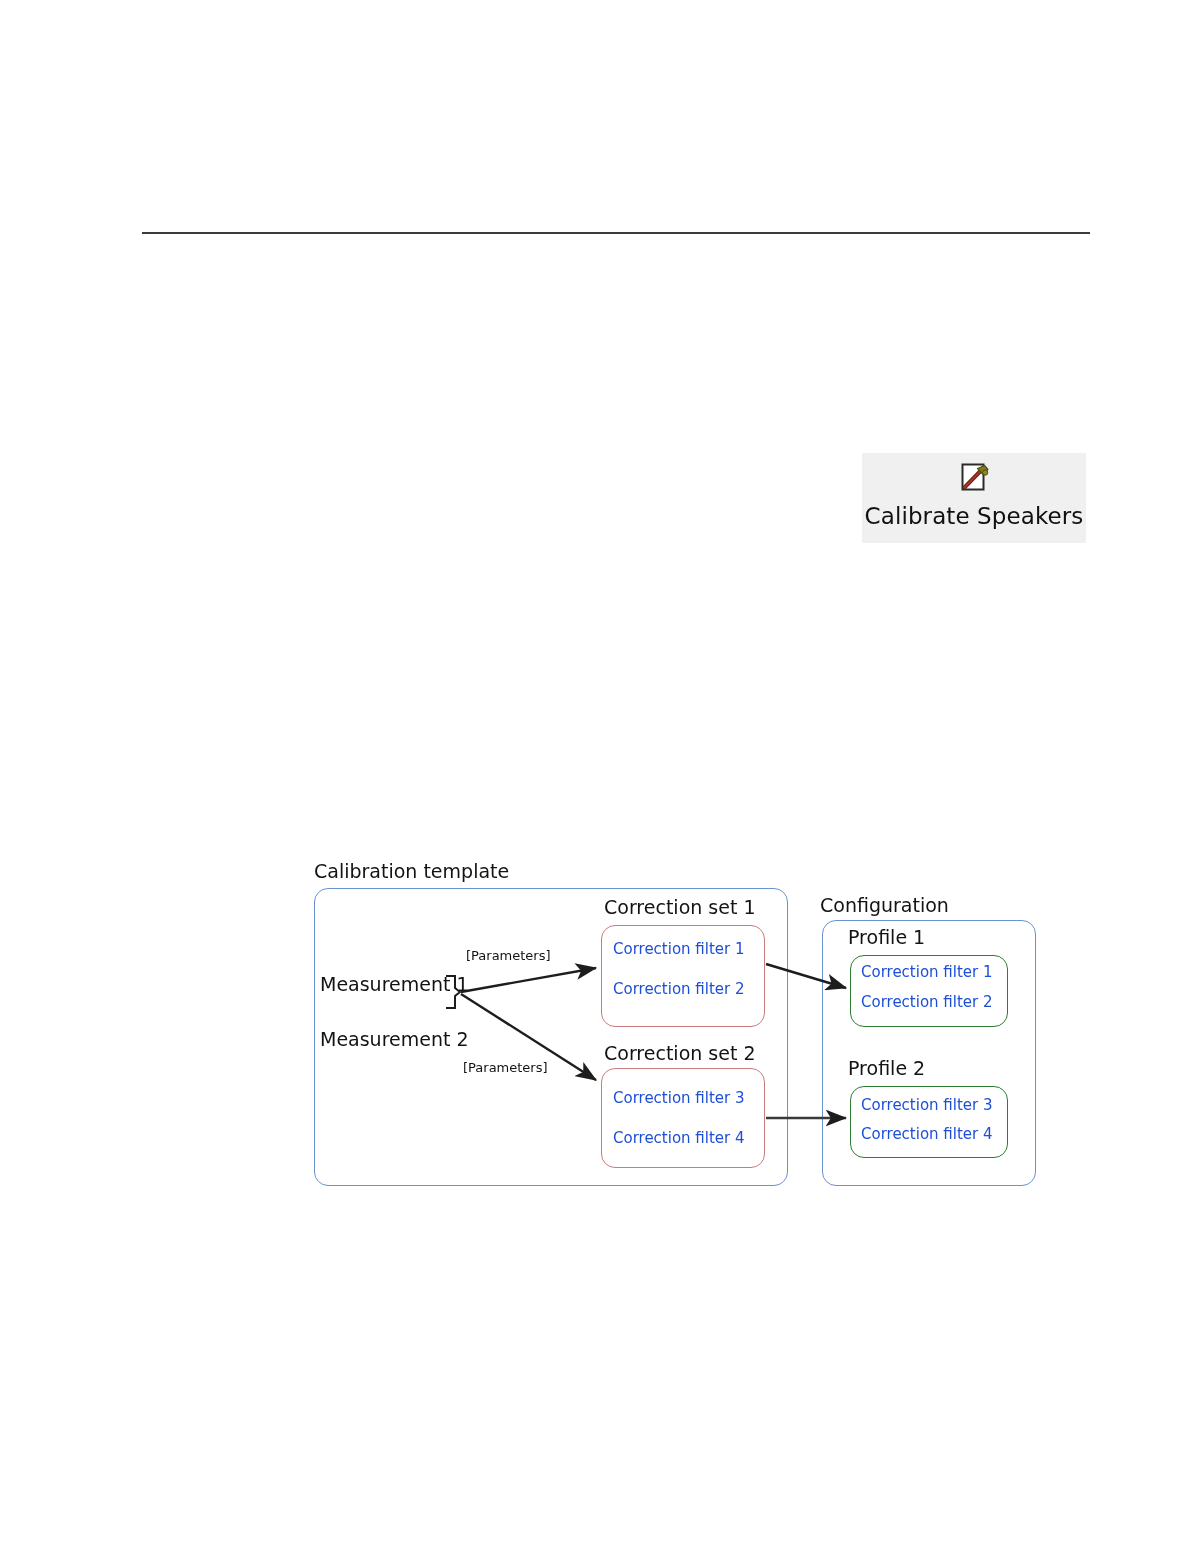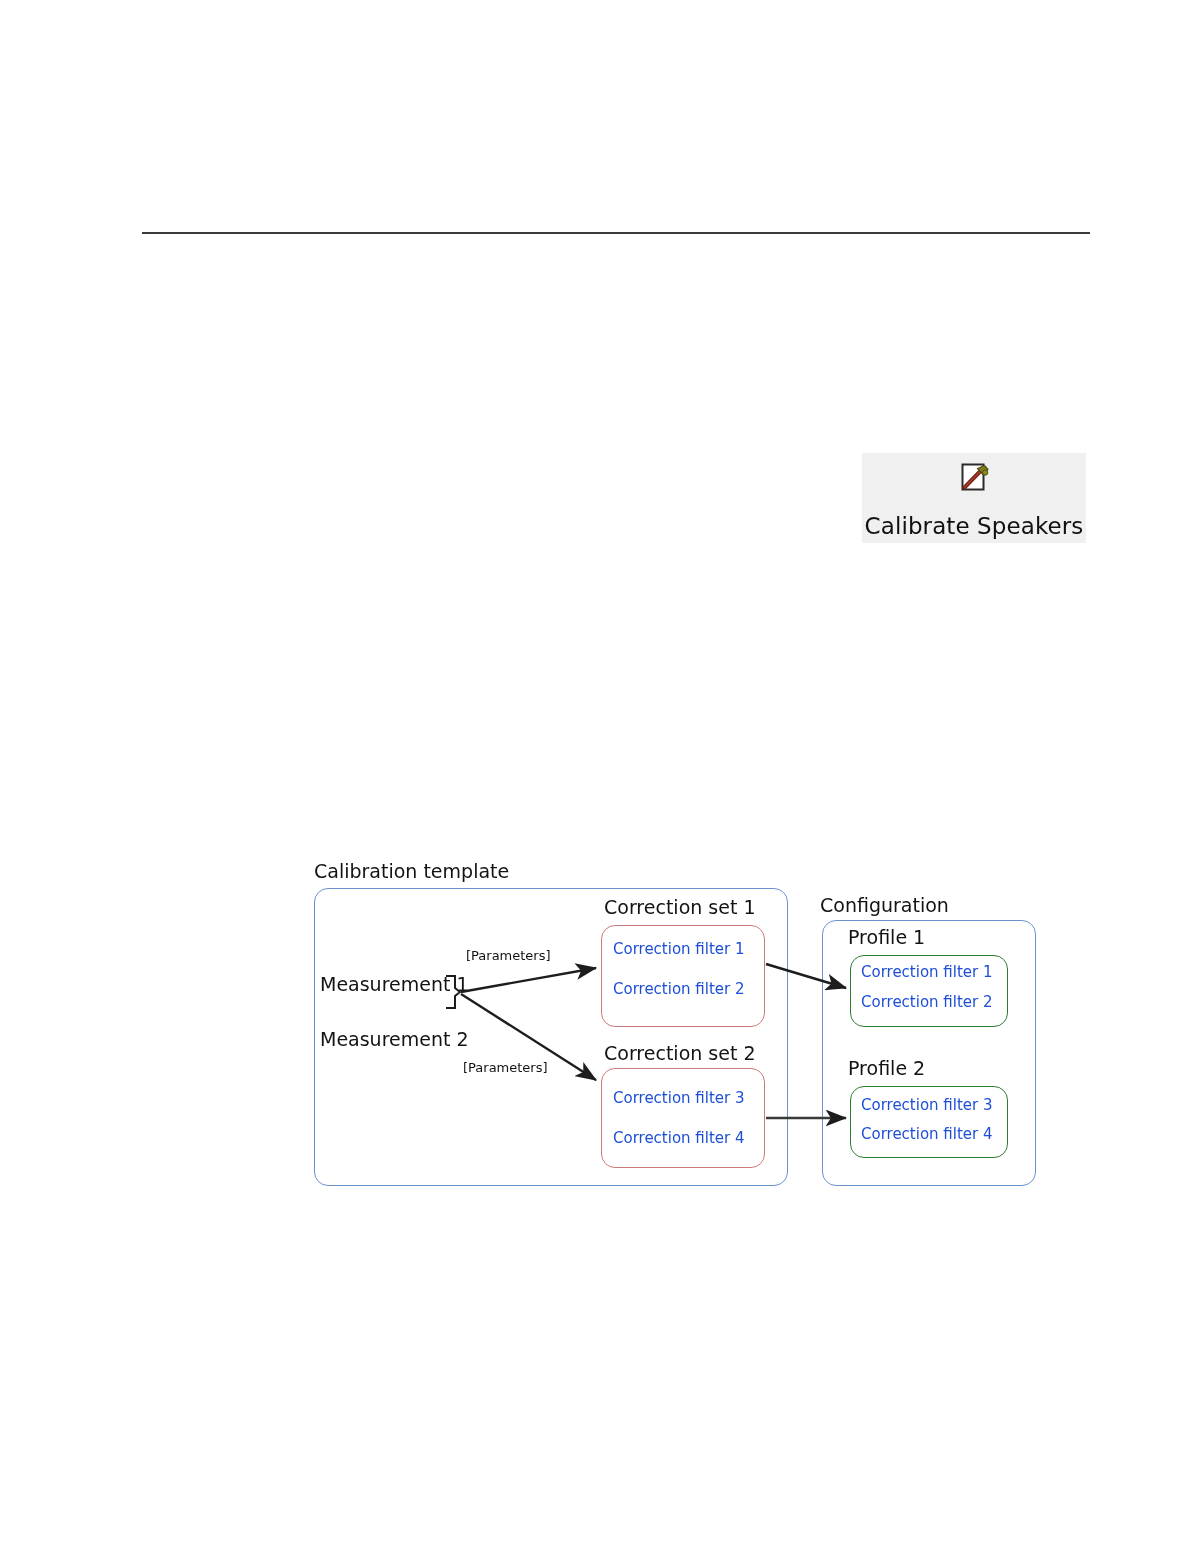--- a/index.html
+++ b/index.html
@@ -44,21 +44,21 @@
   .toolbar-button-icon {
     width: 34px;
     height: 34px;
     position: relative;
     display: block;
   }
   .toolbar-button-label {
     font-size: 23px;
     color: #111111;
     letter-spacing: 0.1px;
-    margin-top: 18px;
+    margin-top: 8px;
     white-space: nowrap;
   }
 
   
   .diagram {
     position: absolute;
     left: 0;
     top: 0;
     width: 1082px;
     height: 1546px;

